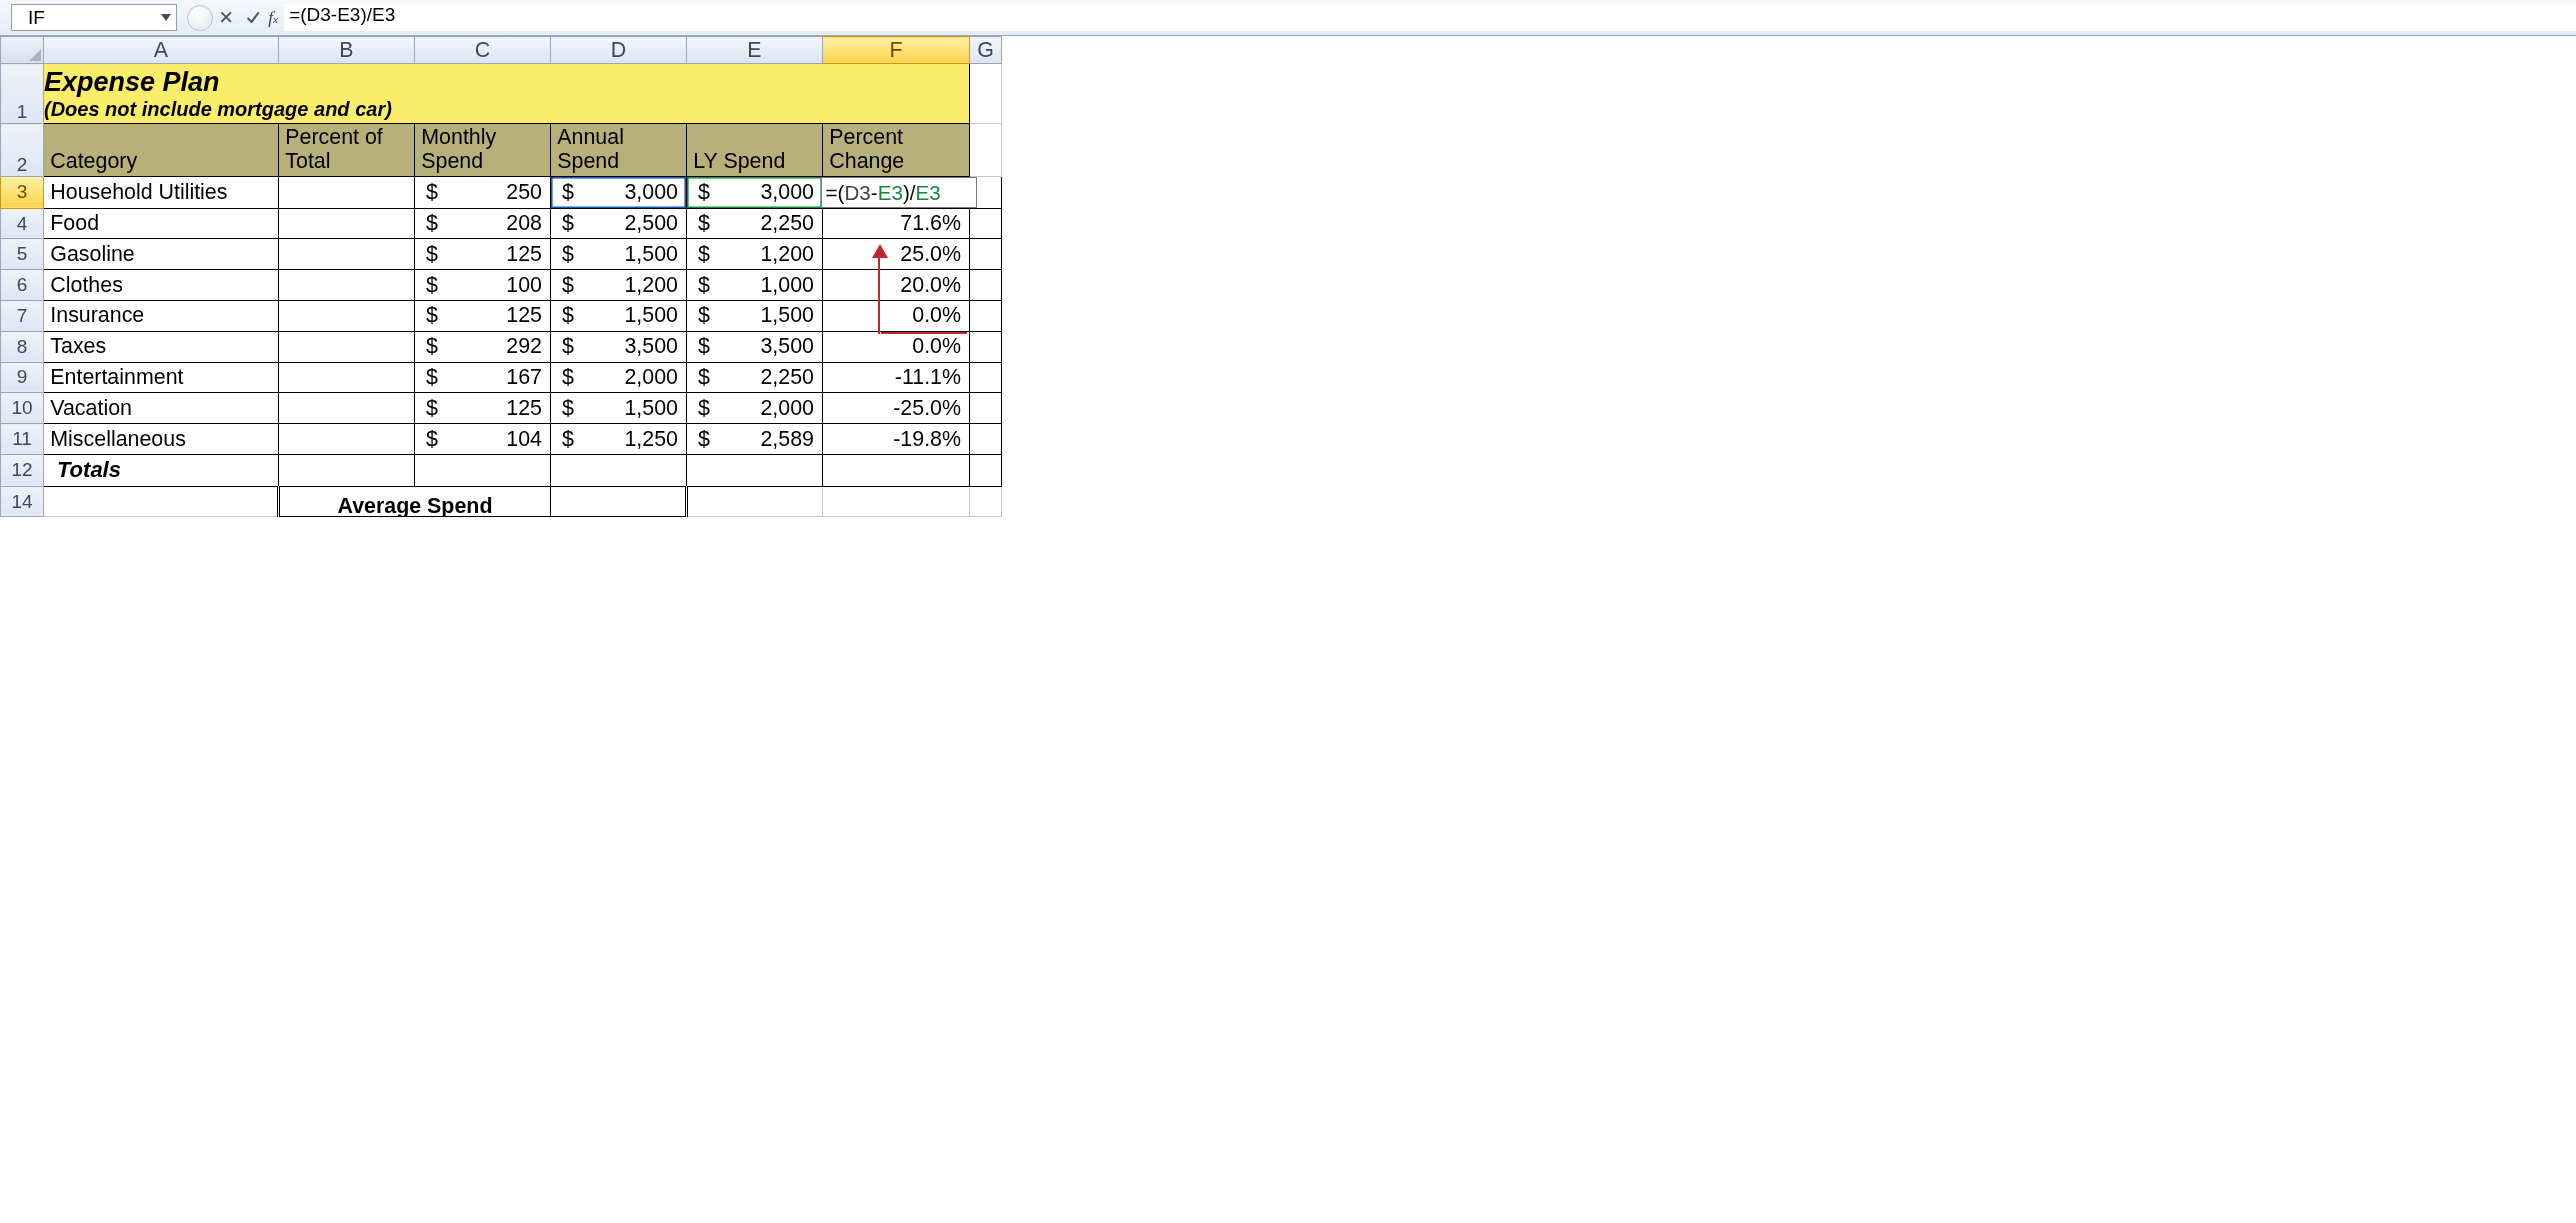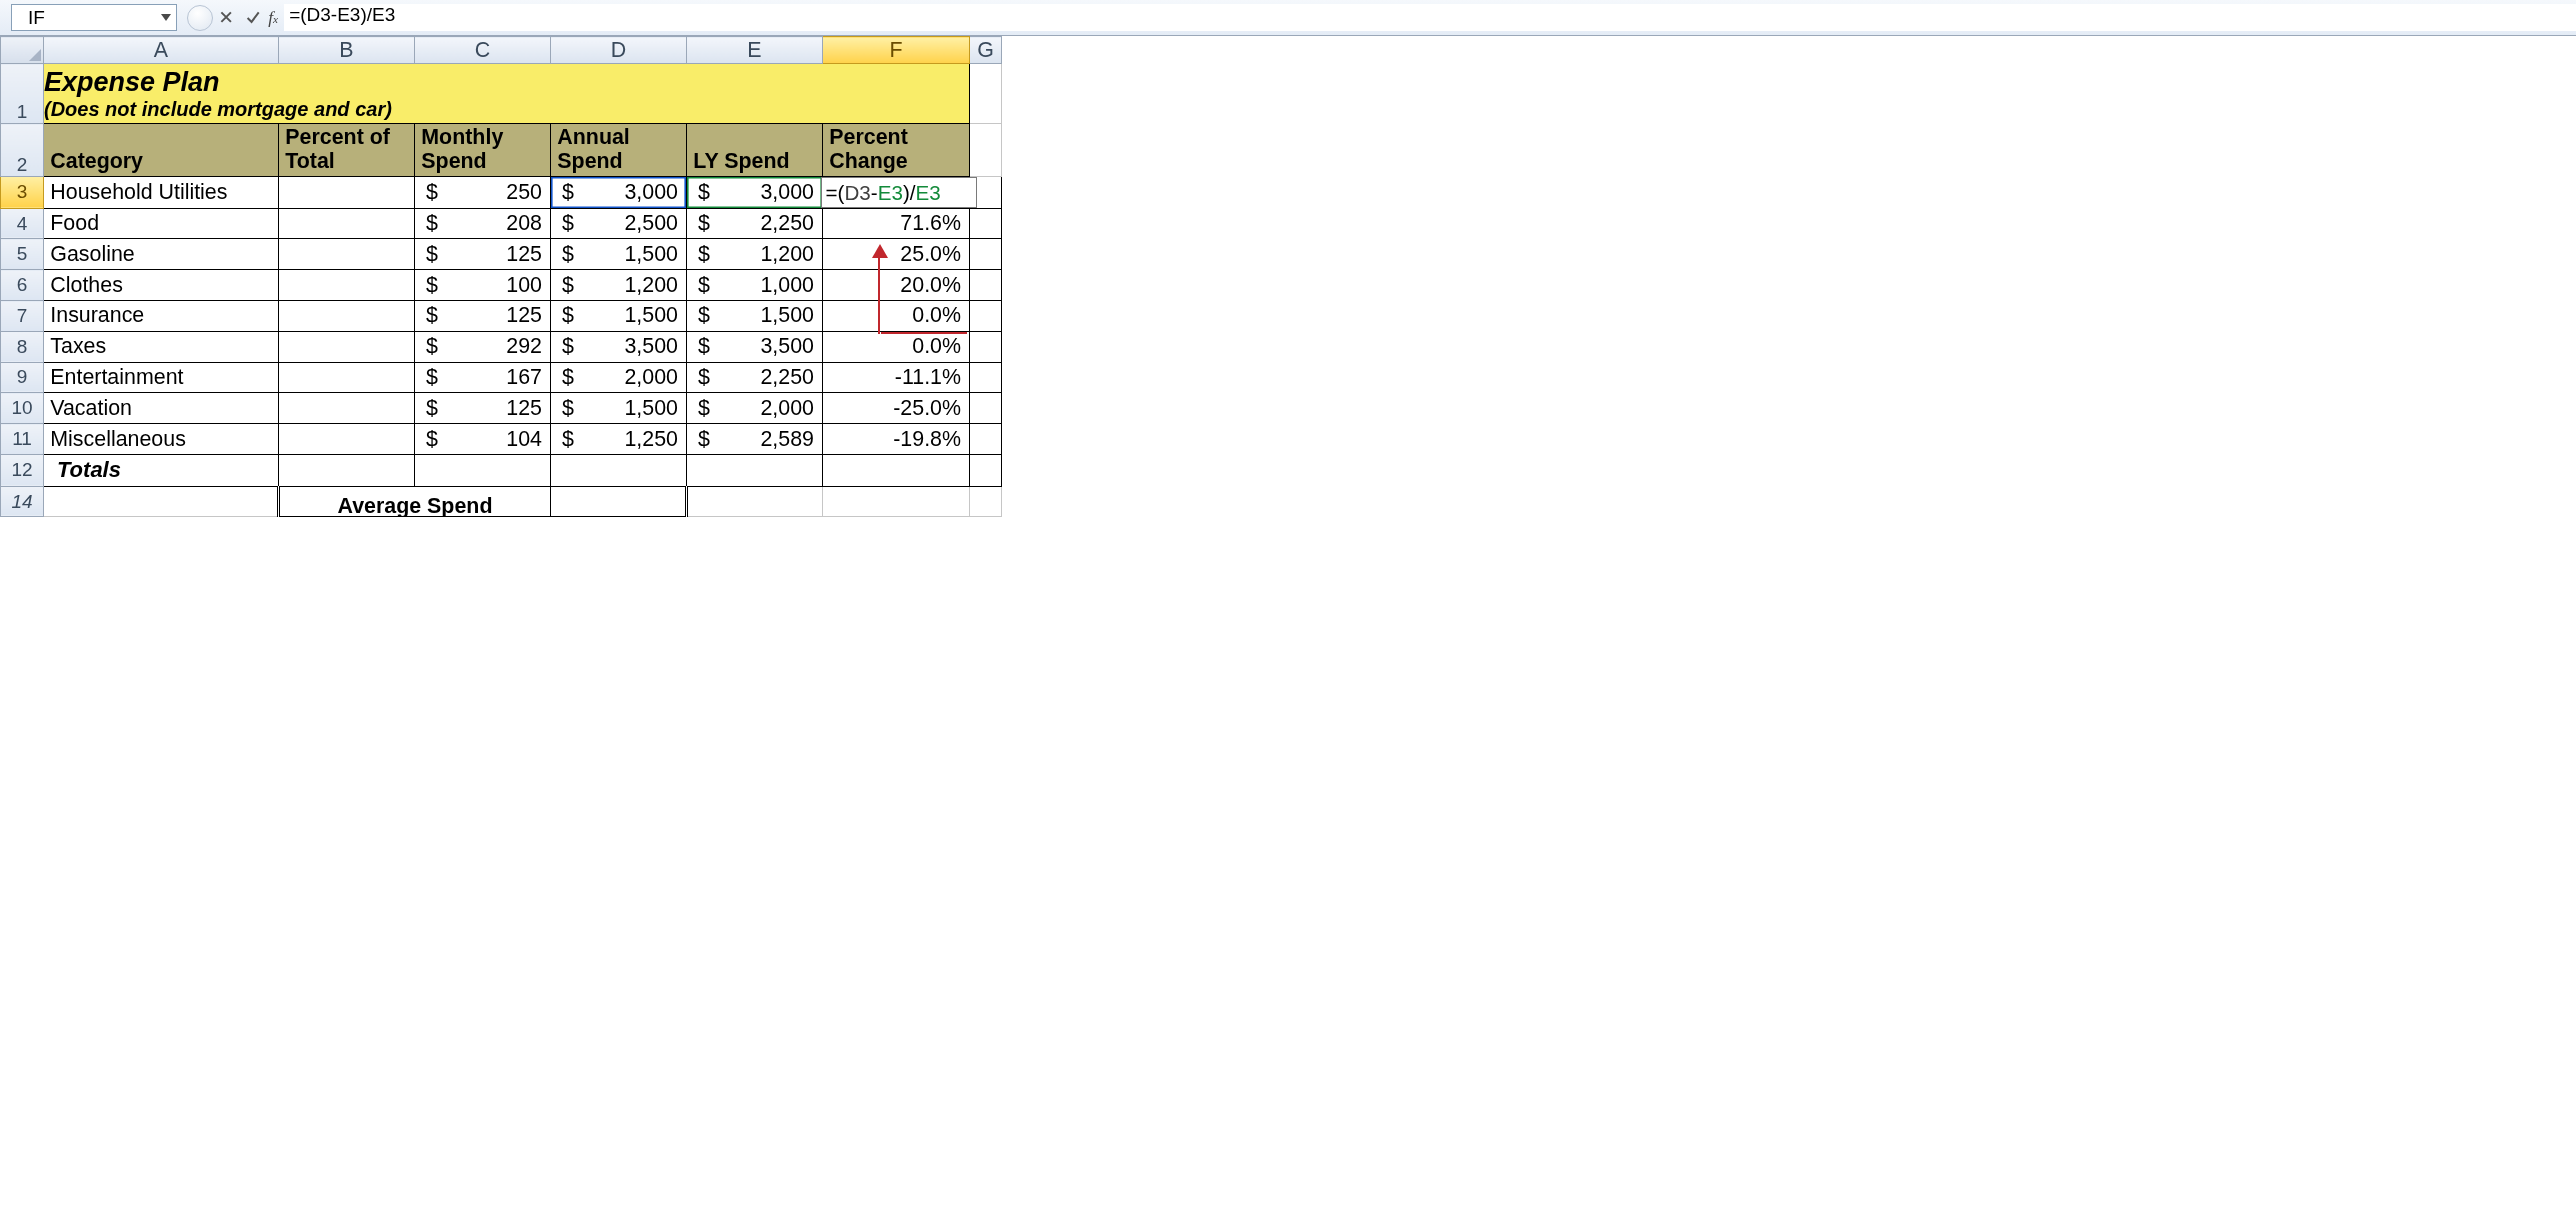--- a/index.html
+++ b/index.html
@@ -157,21 +157,21 @@
     font-style: italic;
   }
   .title-sub {
     font-size: 20px;
     font-weight: bold;
     font-style: italic;
   }
   
   .hdr-cell {
     background: #b7b07a !important;
-    font-weight: bold;
+    font-weight: normal;
     border-color: #000 !important;
     height: 52px !important;
     vertical-align: bottom !important;
     line-height: 1.1;
   }
   
   .data-row td { border-color: #000 !important; }
   .data-row th {  }
   .currency {
     display: flex;
@@ -636,21 +636,21 @@
       <td></td>
       <td></td>
       <td></td>
       <td></td>
       <td></td>
       <td></td>
     </tr>
 
 
     <tr class="sectB" style="height:20.6px;">
-      <th style="height:20.6px;font-style:italic;">14</th>
+      <th style="height:20.6px;">14</th>
       <td style="border-color:#c6c6c6 !important;height:20.6px;"></td>
       <td class="double-left" colspan="2" style="height:20.6px;overflow:hidden;">
             <div class="cell-inner sect-label" style="position:relative;top:4.8px;">Average Spend</div>
           </td>
       <td class="double-right" style="height:20.6px;"></td>
       <td style="border-color:#c6c6c6 !important;height:20.6px;"></td>
       <td style="border-color:#c6c6c6 !important;height:20.6px;"></td>
       <td style="border-color:#c6c6c6 !important;height:20.6px;"></td>
     </tr>
   </tbody>

